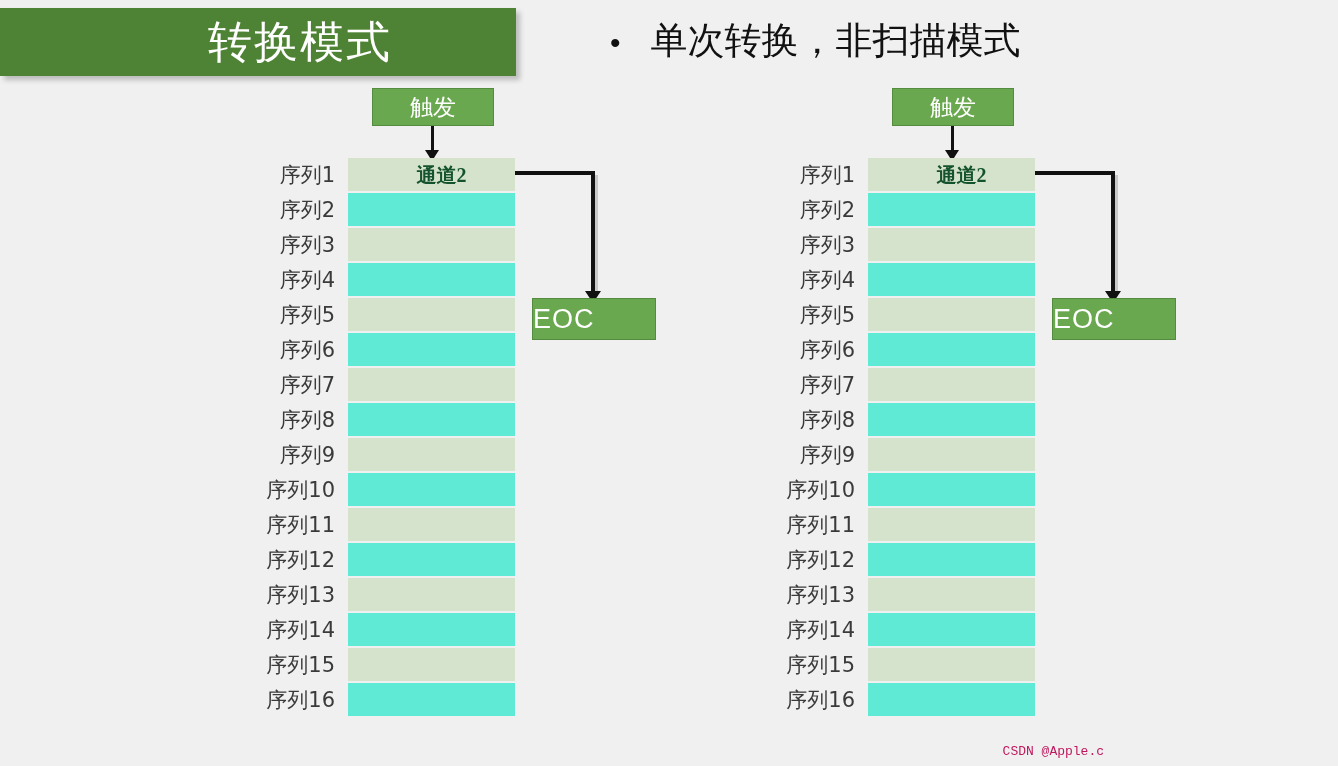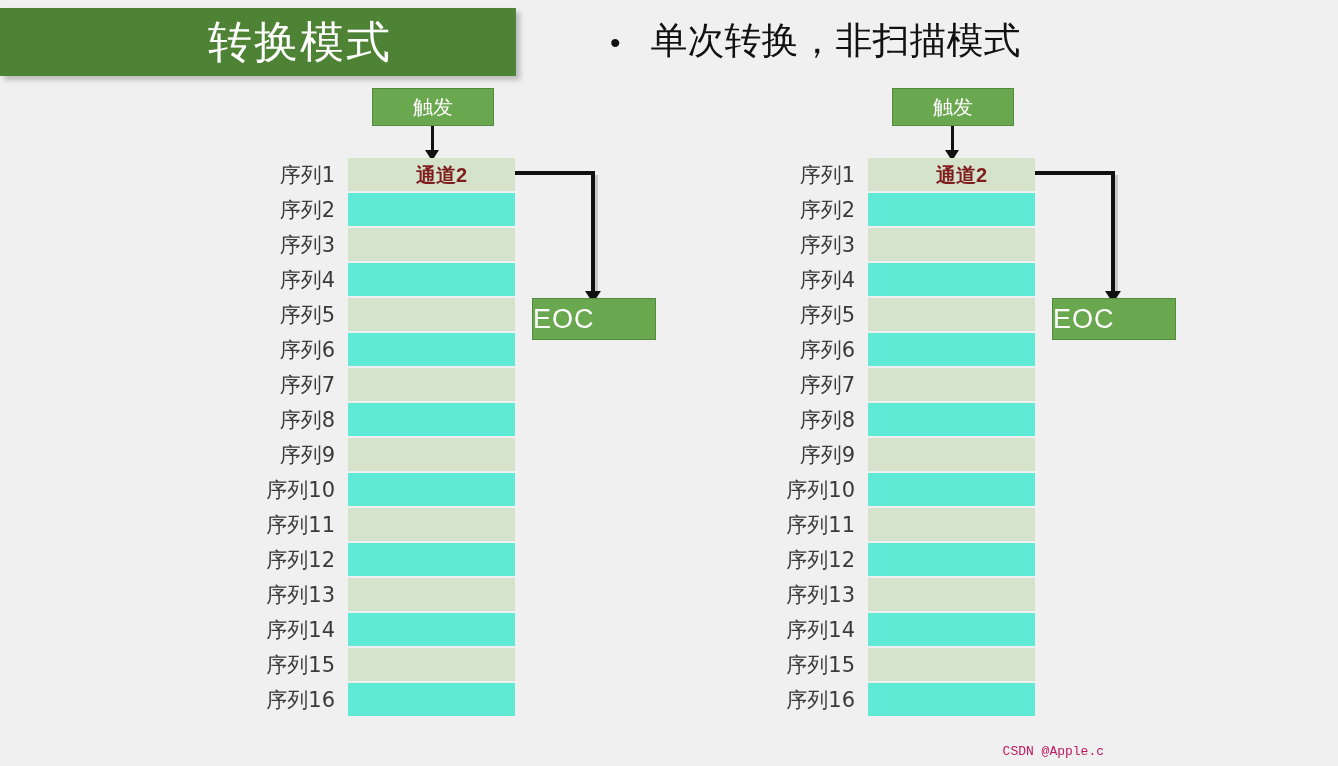--- a/index.html
+++ b/index.html
@@ -88,21 +88,21 @@
     height: 38px;
     background: #6aa84f;
     border: 1px solid #558b3e;
     box-sizing: border-box;
     display: flex;
     align-items: center;
     justify-content: center;
   }
   .trigger-label {
     color: #ffffff;
-    font-size: 20px;
+    font-size: 23px;
     line-height: 1;
     font-family: "DejaVu Sans", "Liberation Sans", sans-serif;
   }
 
   
   .trigger-arrow-shaft {
     position: absolute;
     left: 176px;
     top: 126px;
     width: 3px;
@@ -133,23 +133,23 @@
     margin-bottom: 2px;
     display: flex;
     align-items: center;
     justify-content: center;
   }
   .seq-row.dark  { background: #d5e3cc; padding-left: 20px; }
   .seq-row.light { background: #5eead4; }
   .seq-row .cell-text {
     font-size: 20px;
     font-weight: bold;
-    color: #7f1d1d;
-    line-height: 1;
-    font-family: Liberation Sans, sans-serif;
+    color: #14532d;
+    line-height: 1;
+    font-family: Liberation Serif, serif;
   }
   .seq-label {
     position: absolute;
     right: 100%;
     top: 50%;
     transform: translateY(-50%);
     margin-right: 13px;
     font-size: 21px;
     color: #3a3a3a;
     white-space: nowrap;

